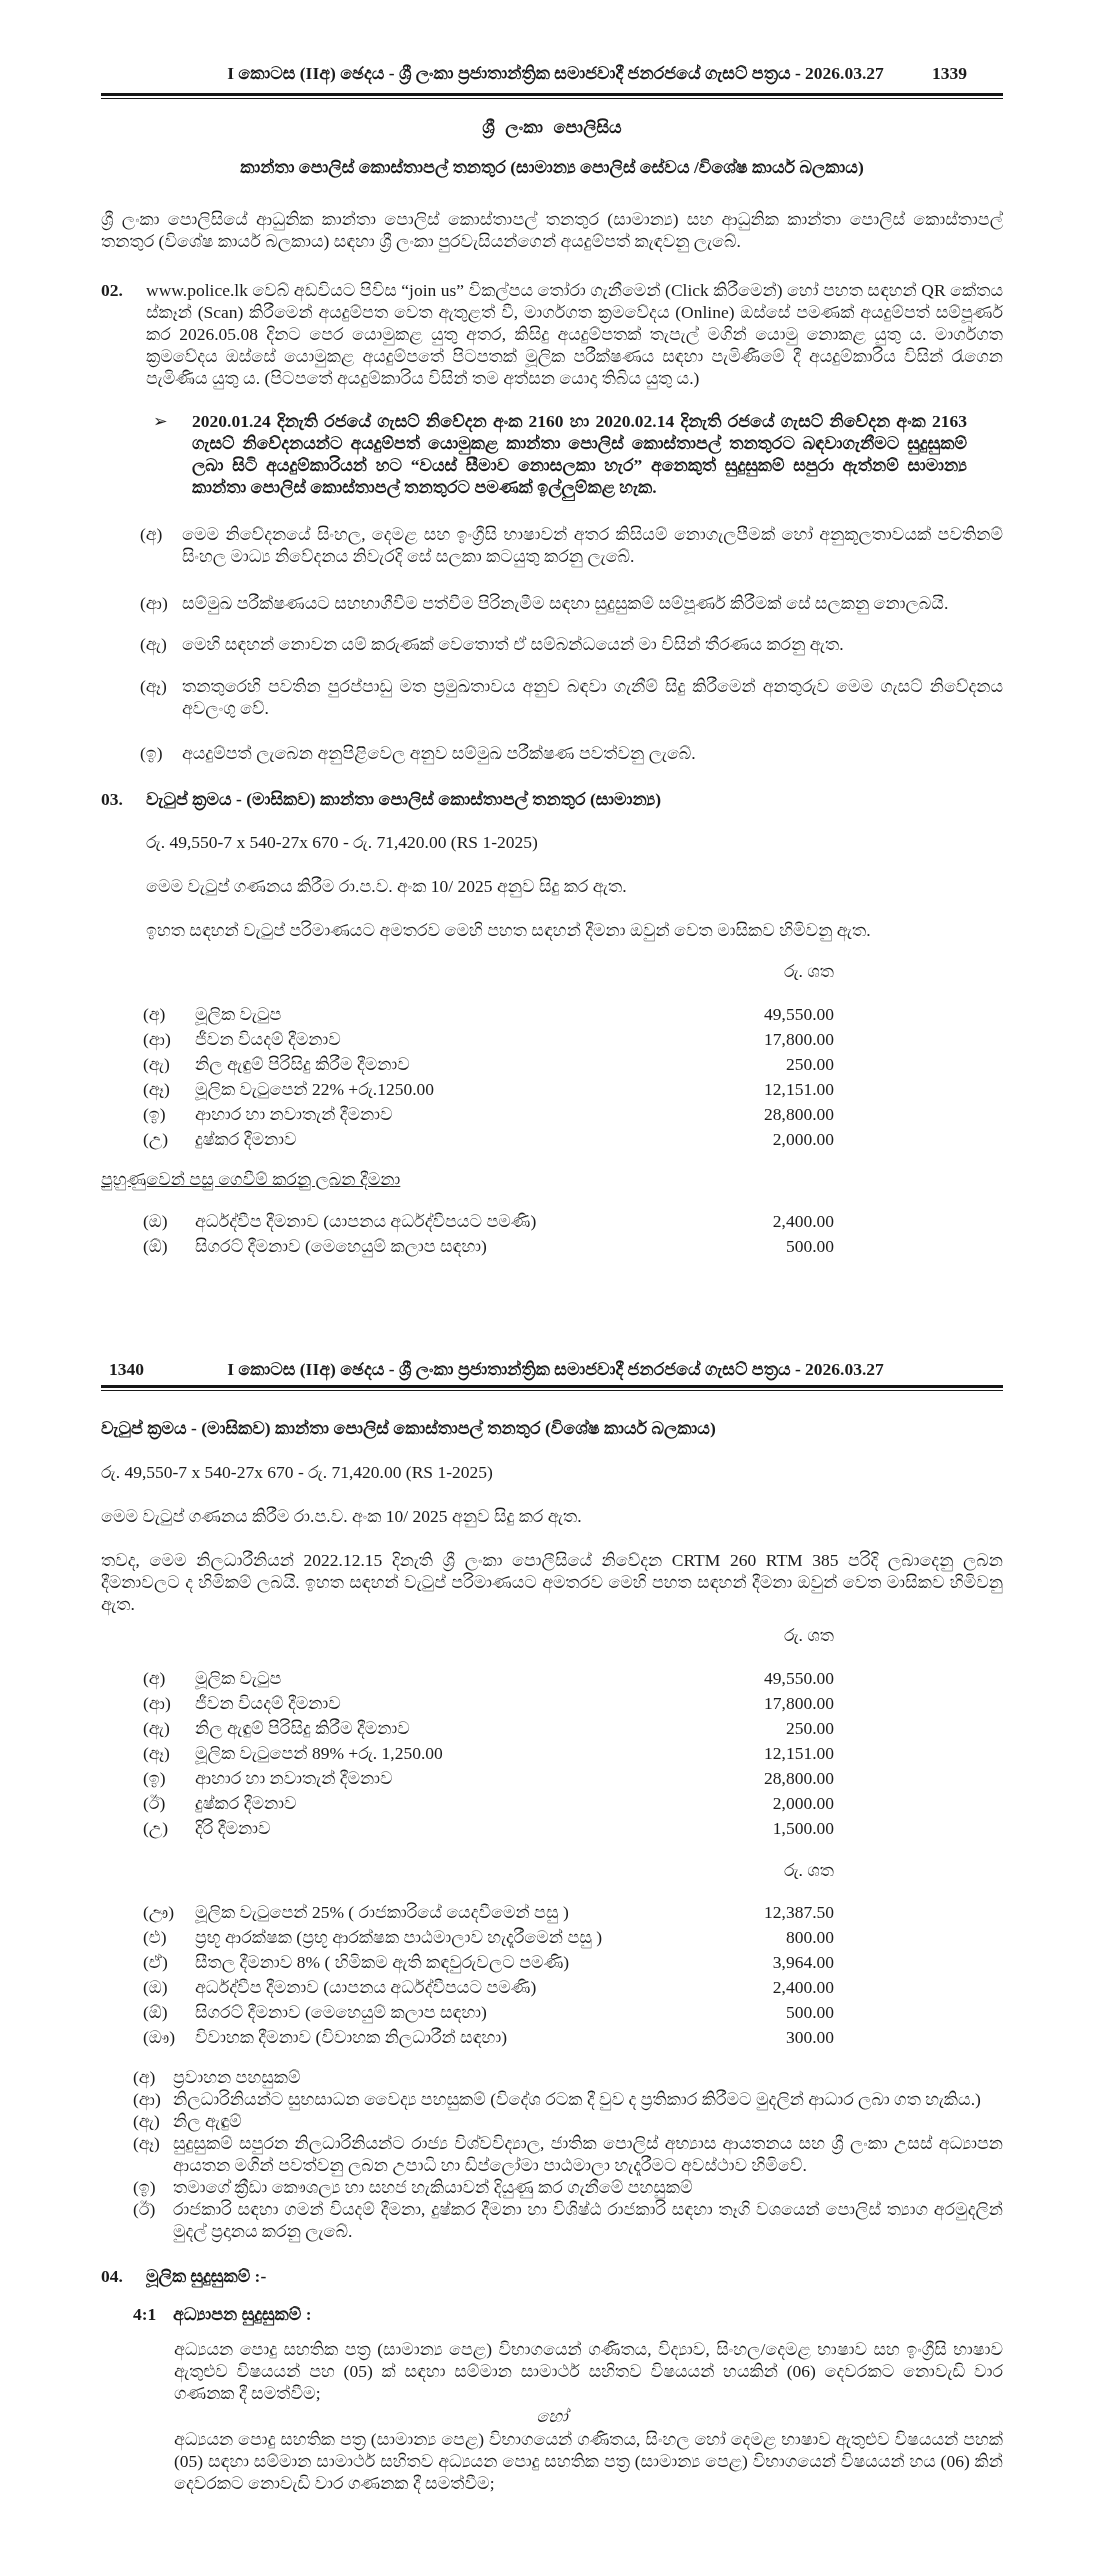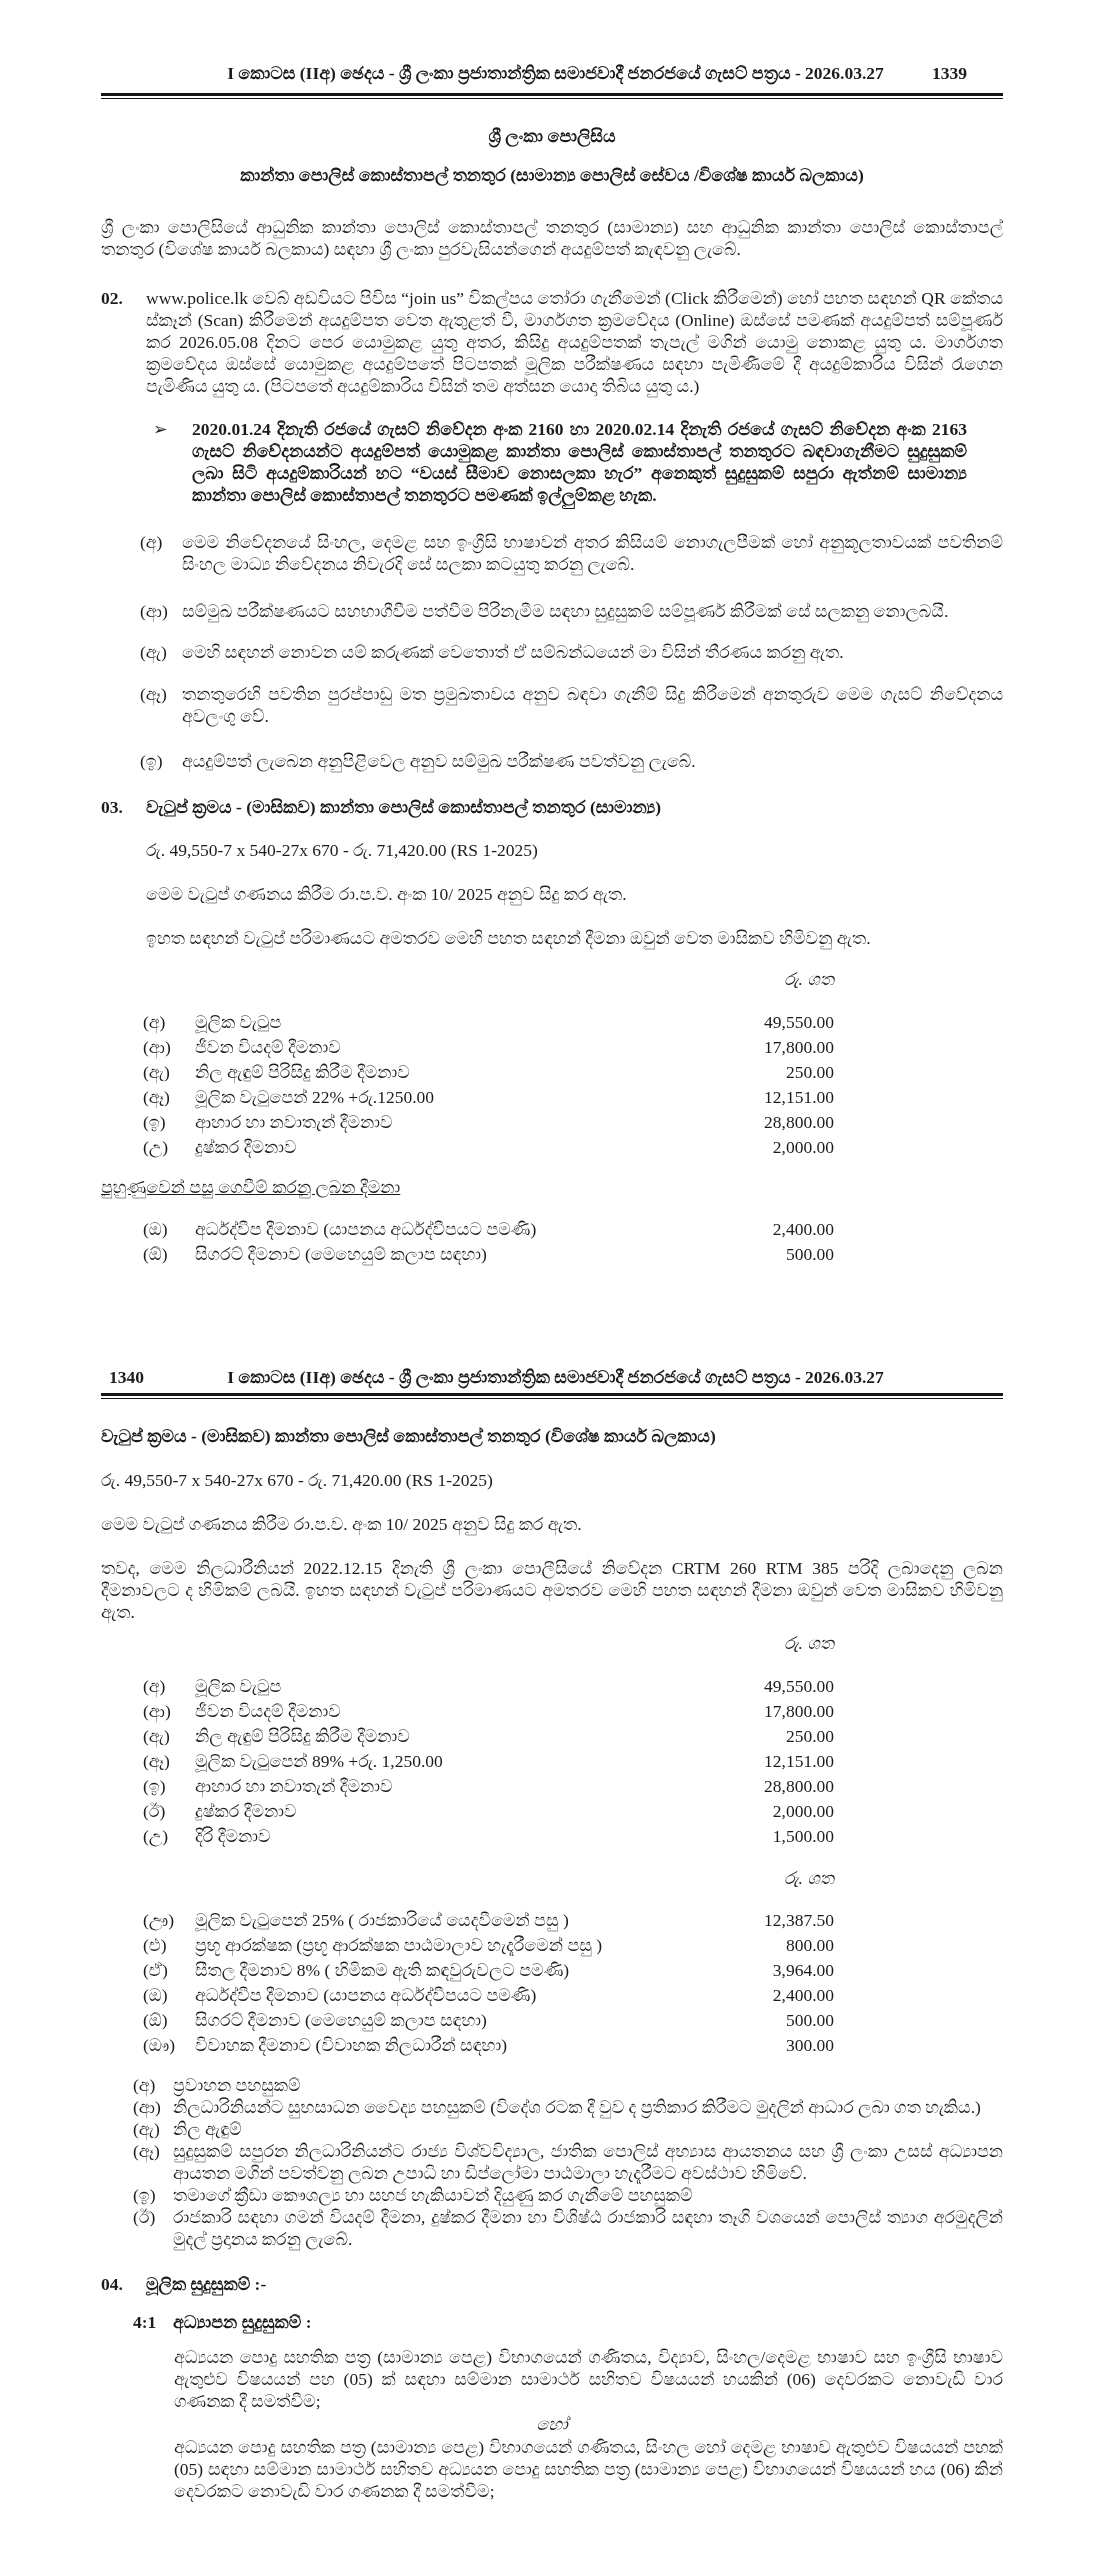--- a/index.html
+++ b/index.html
@@ -13,39 +13,39 @@
     overflow:hidden;
   }
   .content{width:902px;margin-left:101px;}
   .gz-header{position:relative;margin-top:62px;font-weight:bold;margin-left:8px;}
   .gz-header .center{text-align:center;width:100%;}
   .gz-header .pgnum-right{position:absolute;right:136px;top:0;font-weight:bold;}
   .gz-header .pgnum-left{position:absolute;left:0;top:0;font-weight:bold;}
   .rule{margin-top:9px;height:1.9px;border-top:3.2px solid #161616;border-bottom:1.3px solid #161616;}
   .bold{font-weight:bold;}
   .just{text-align:justify;}
-  .org-title{margin-top:26px;text-align:center;font-weight:bold;}
+  .org-title{margin-top:18px;text-align:center;font-weight:bold;font-family:Liberation Mono, monospace;}
   .pos-title{margin-top:17px;text-align:center;font-weight:bold;}
   .intro{margin-top:30px;}
   .num-item{display:flex;margin-top:27px;}
   .num-item .num{width:45px;font-weight:bold;flex:none;}
   .num-item .body{flex:1;}
   .bullet-item{display:flex;margin-top:21px;font-weight:bold;}
   .bullet-item .marker{width:39px;margin-left:52px;flex:none;font-weight:normal;}
   .bullet-item .body{flex:1;padding-right:36px;}
   .note{display:flex;}
   .note .lbl{width:42px;margin-left:39px;flex:none;}
   .note .txt{flex:1;}
   .mt38{margin-top:25px;} .mt36{margin-top:23.4px;} .mt34{margin-top:22px;}
   .mt32{margin-top:21px;} .mt30{margin-top:19.5px;}
   .mt26{margin-top:17px;} .mt22{margin-top:14.3px;}
   .sec-head{display:flex;margin-top:23.4px;font-weight:bold;}
   .sec-head .num{width:45px;flex:none;}
   .indented{margin-left:45px;}
-  .amt-hdr{width:733px;text-align:right;font-style:italic;margin-top:19.5px;}
+  .amt-hdr{width:733px;text-align:right;margin-top:19.5px;}
   .atable{margin-top:19.5px;}
   .a-row{display:flex;width:733px;line-height:25px;}
   .a-row .lbl{width:52px;margin-left:42px;flex:none;}
   .a-row .nm{flex:1;}
   .a-row .amt{width:143px;text-align:right;flex:none;}
   .post-head{margin-top:16px;margin-left:0;text-decoration:underline;}
   .benefit{display:flex;}
   .benefit .lbl{width:40px;margin-left:32px;flex:none;}
   .benefit .txt{flex:1;}
   .sub-sec{display:flex;margin-top:15.6px;font-weight:bold;}

